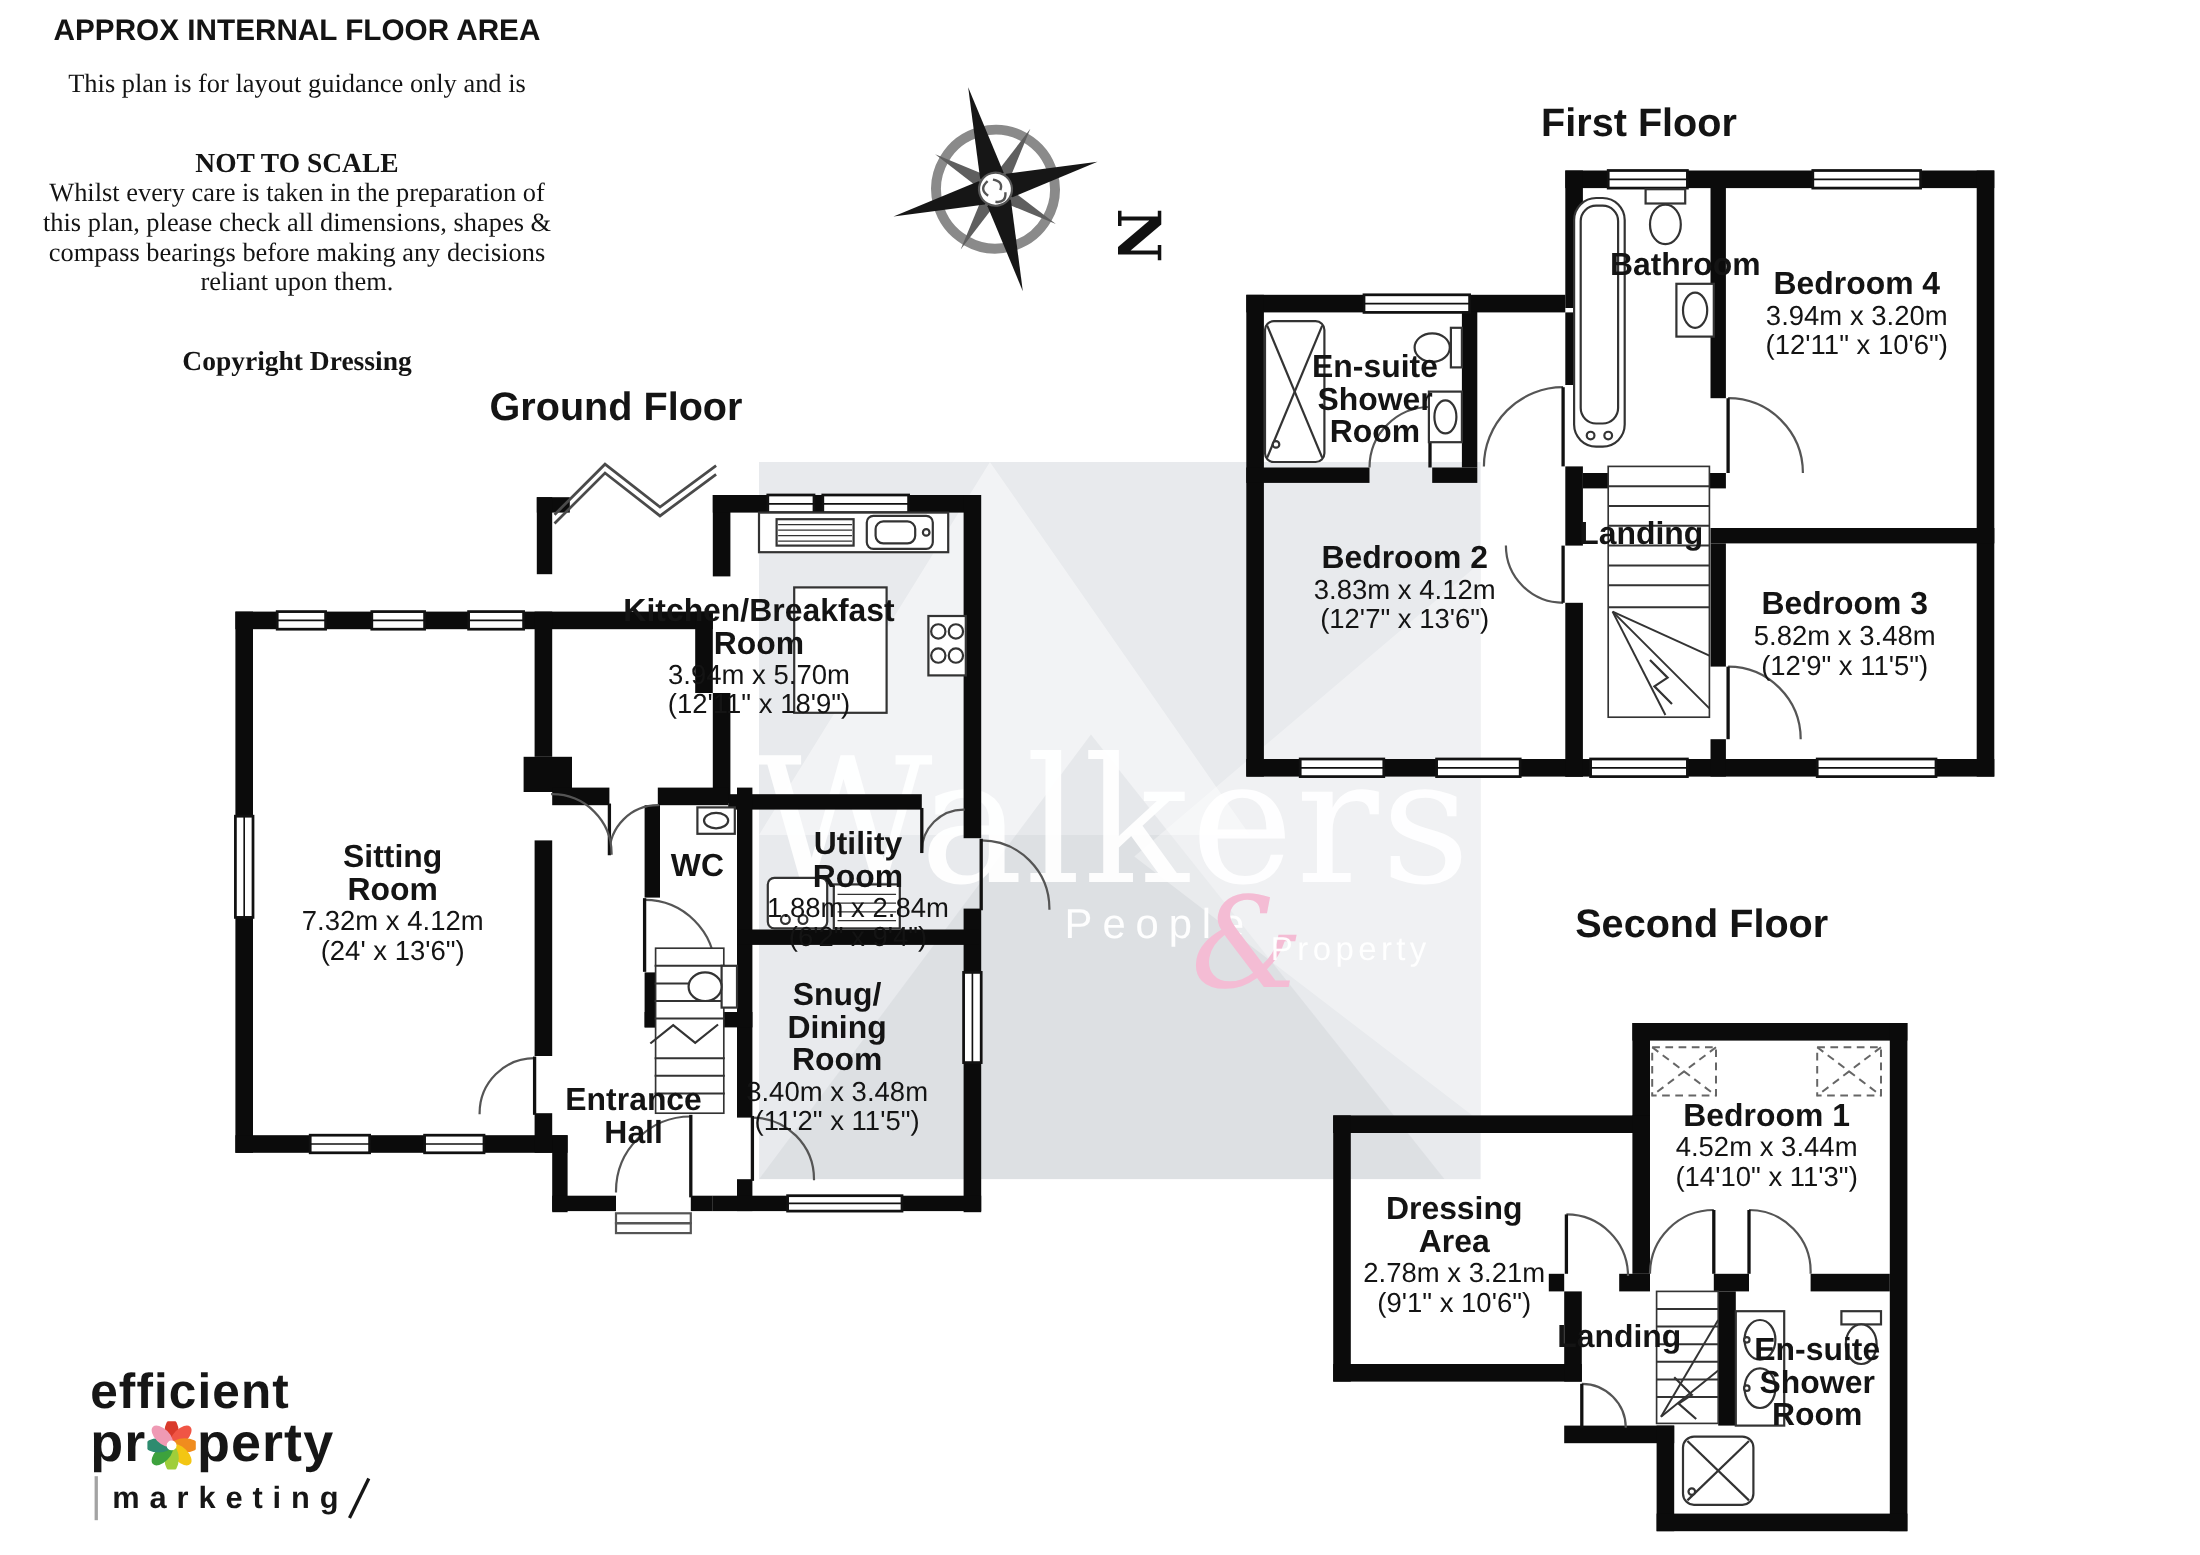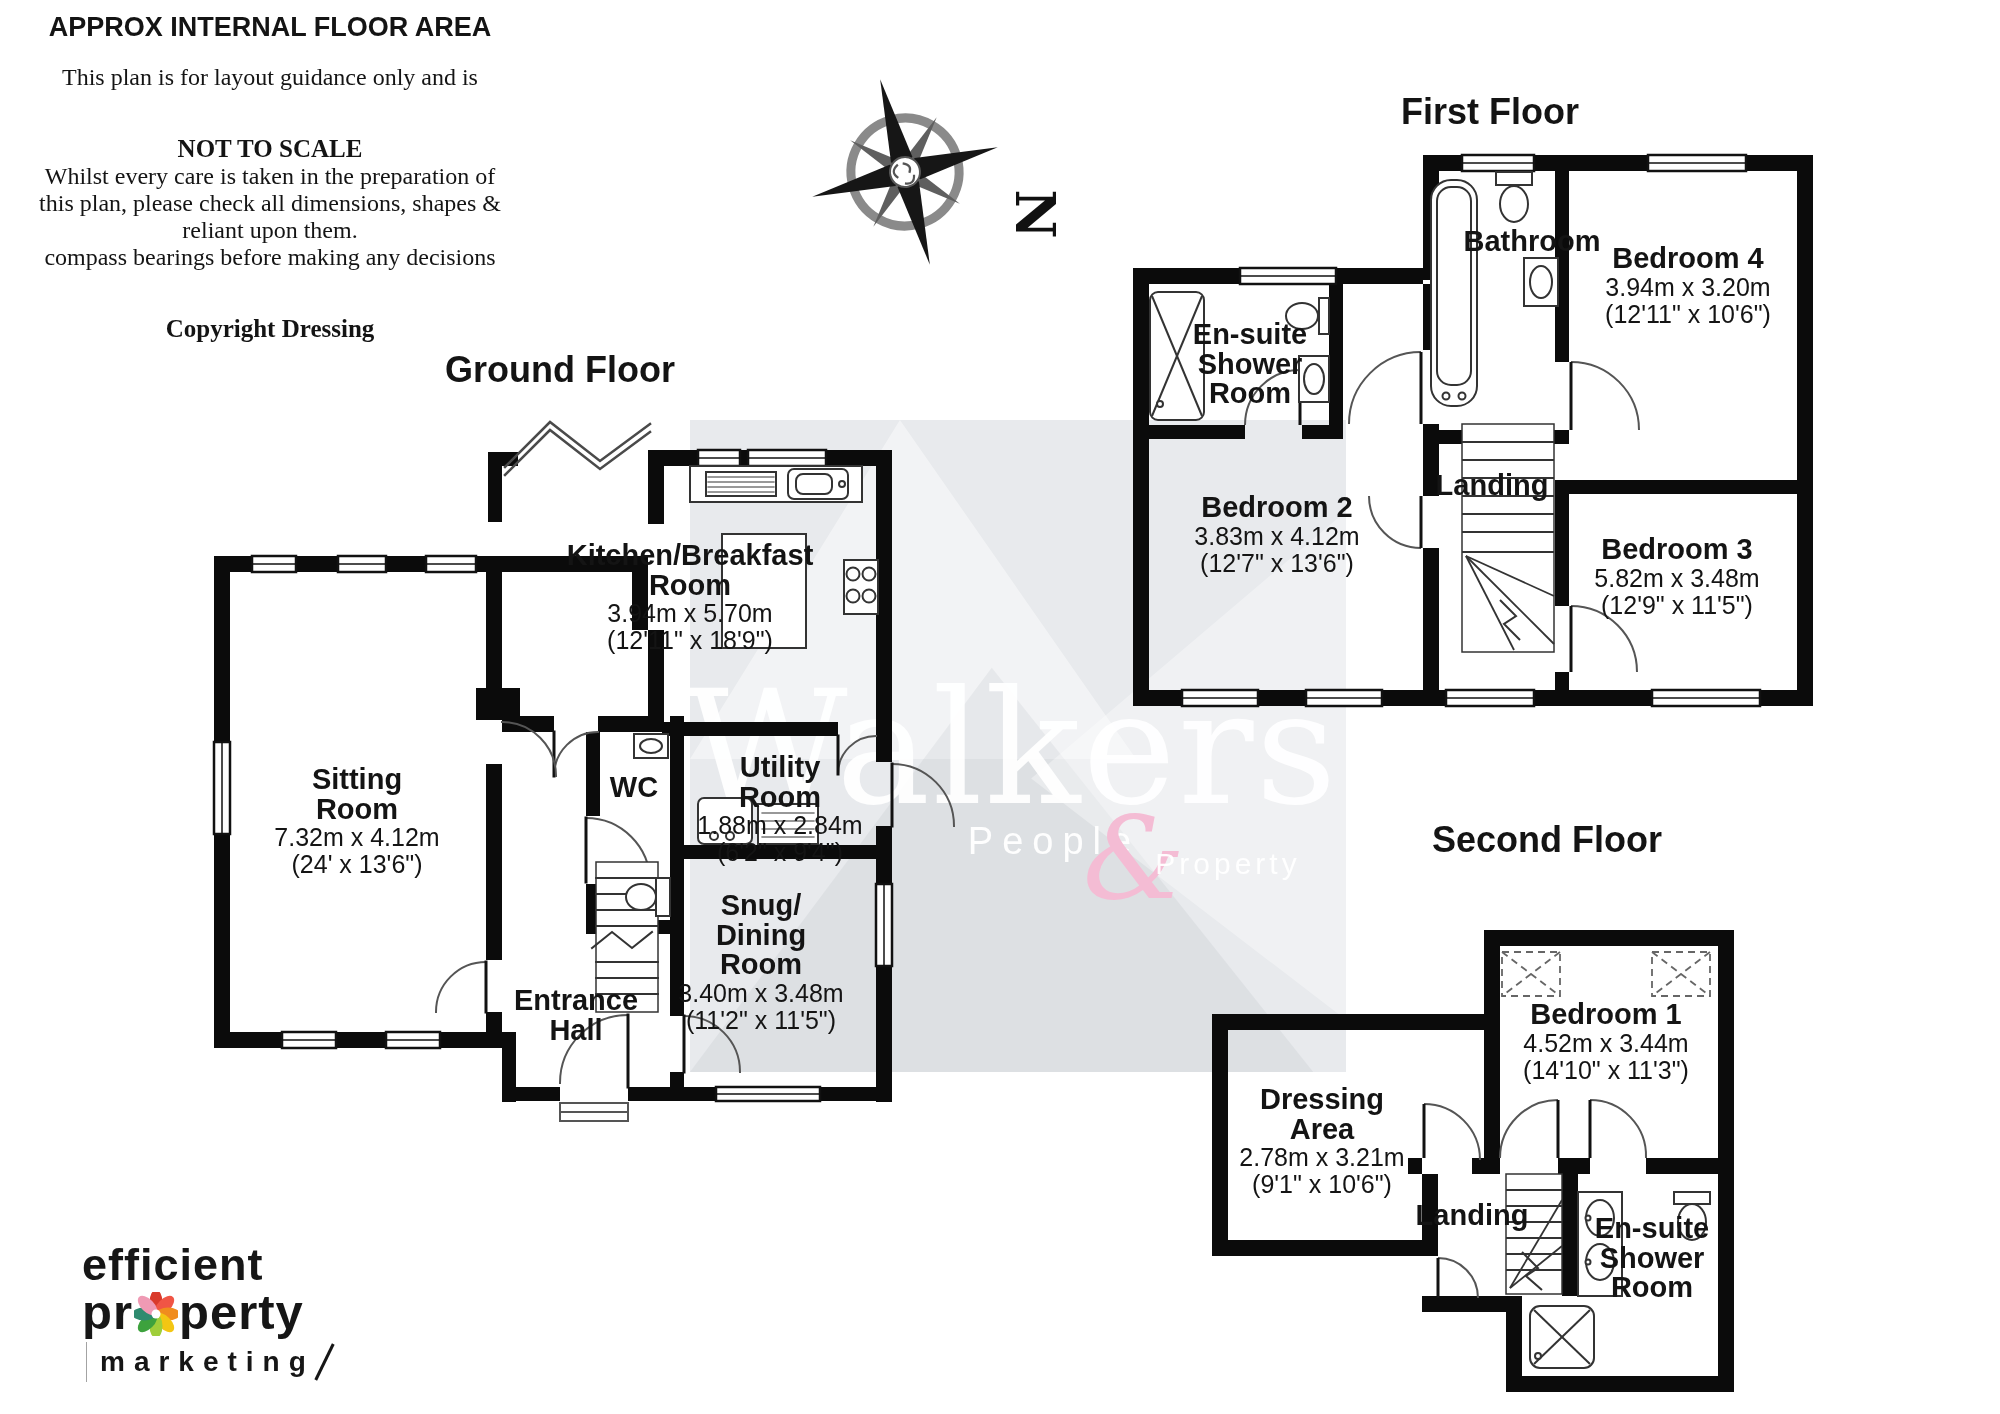--- a/index.html
+++ b/index.html
@@ -38,21 +38,21 @@
   .hdr .gap{height:22px;}
   .hdr .n{font-family:"Liberation Serif",serif;font-size:24px;line-height:27px;}
   .hdr .nb{font-family:"Liberation Serif",serif;font-weight:bold;font-size:25px;line-height:28px;margin-top:44px;}
 
   
   .logo{position:absolute;left:82px;top:1242px;z-index:4;color:#161616;font-weight:bold;}
   .logo .l1{font-size:45px;letter-spacing:1px;line-height:1.0;}
   .logo .l2{font-size:49px;letter-spacing:1px;line-height:1.04;display:flex;align-items:center;}
   .logo .l2 svg{margin:4px 1px 0 1px;}
   .logo .l3{margin-top:4px;margin-left:4px;display:flex;align-items:center;
-            border-left:1px solid #a3a3a3;padding-left:13px;font-size:28px;letter-spacing:9px;text-align:right;}
+            border-left:3px solid #a3a3a3;padding-left:13px;font-size:28px;letter-spacing:9px;text-align:right;}
   .logo .slash{width:3px;height:40px;background:#161616;transform:rotate(26deg);margin-left:8px;}
 </style>
 </head>
 <body>
 
 <div class="canvas">
 
   <div class="wm">
     <div class="sh sh1"></div>
     <div class="sh sh2"></div>
@@ -63,22 +63,22 @@
   <div class="wm-amp">&amp;</div>
   <div class="wm-prop">Property</div>
 
   <div class="hdr">
     <div class="t">APPROX INTERNAL FLOOR AREA</div>
     <div class="gap"></div>
     <div class="n">This plan is for layout guidance only and is</div>
     <div class="nb">NOT TO SCALE</div>
     <div class="n">Whilst every care is taken in the preparation of</div>
     <div class="n">this plan, please check all dimensions, shapes &amp;</div>
+    <div class="n">compass bearings before making any decisions</div>
     <div class="n">reliant upon them.</div>
-    <div class="n">compass bearings before making any decisions</div>
     <div class="nb">Copyright Dressing</div>
   </div>
 
   <svg class="plan" width="2000" height="1414" viewBox="0 0 2000 1414">
     <defs>
       <g id="kite">
         <polygon points="0,-96 11,-13 0,0 -11,-13"></polygon>
       </g>
     </defs>
 

